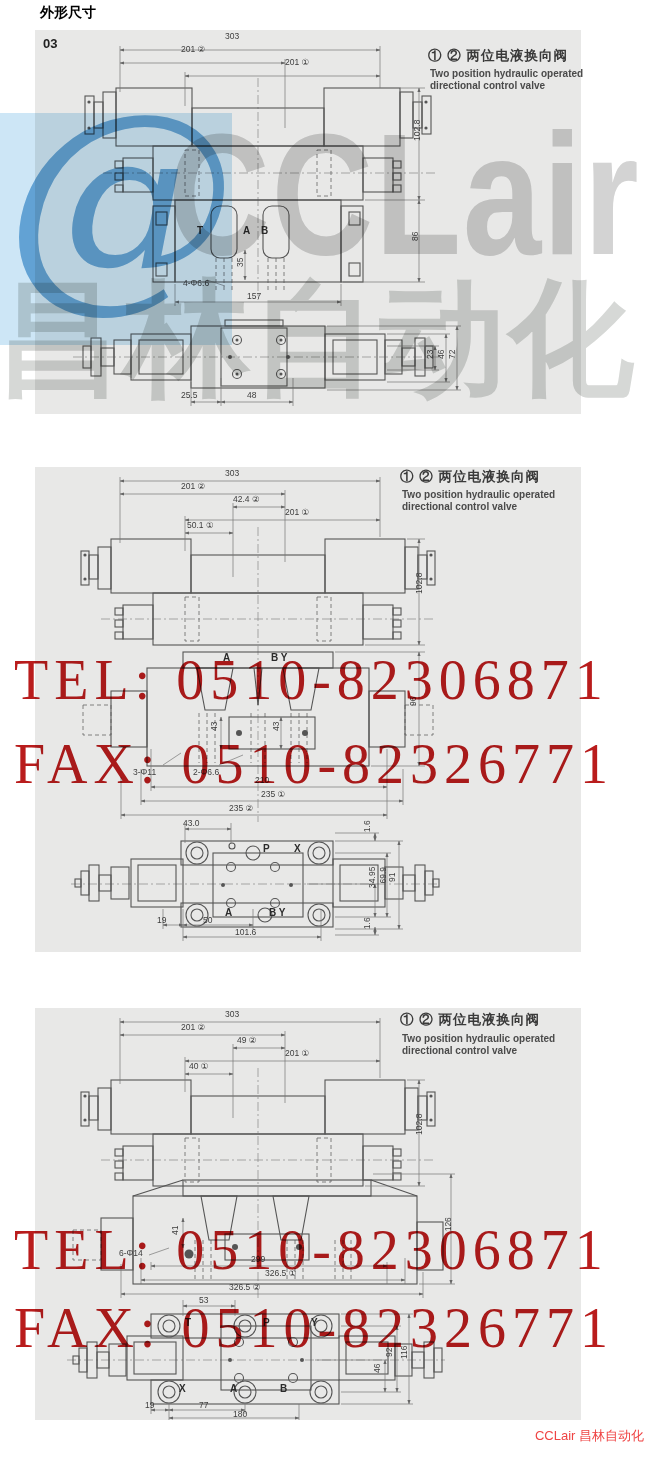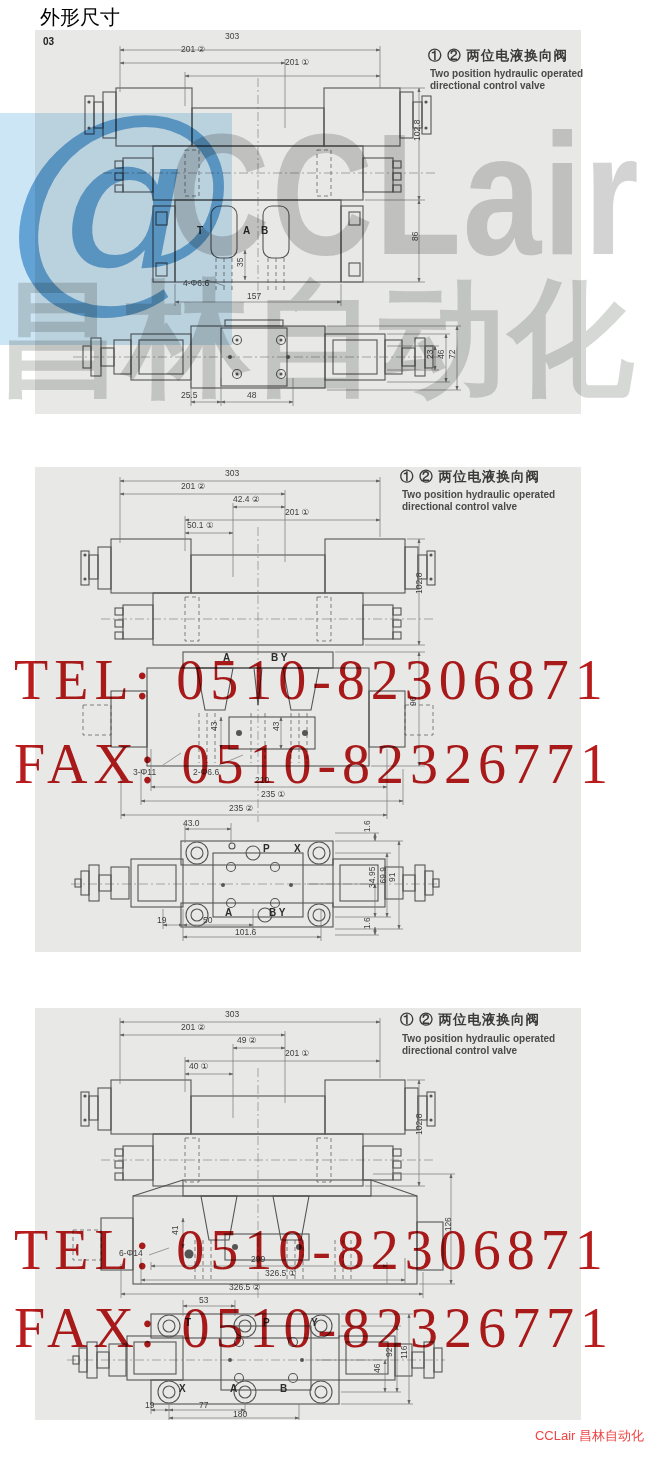--- a/index.html
+++ b/index.html
@@ -1,23 +1,23 @@
 <!DOCTYPE html>
 <html><head>
 <meta charset="utf-8">
 <style>
   html,body{margin:0;padding:0}
   body{width:650px;height:1462px;position:relative;background:#fff;
        font-family:"Liberation Sans",sans-serif;overflow:hidden}
   #page{position:absolute;left:0;top:0;width:650px;height:1462px;overflow:hidden}
-  #hdr{position:absolute;left:40px;top:4px;font-size:20px;font-weight:normal;color:#000}
+  #hdr{position:absolute;left:40px;top:4px;font-size:14px;font-weight:bold;color:#000}
   #ftr{position:absolute;right:6px;top:1427px;font-size:13px;font-weight:normal;color:#ef4444}
   .panel{position:absolute;left:35px;width:546px;background:#e8e8e7}
   .panel svg{position:absolute;left:0;top:0;display:block}
-  .code{position:absolute;left:8px;top:6px;font-size:10px;font-weight:bold;color:#222;font-style:normal}
+  .code{position:absolute;left:8px;top:6px;font-size:13px;font-weight:bold;color:#222;font-style:normal}
   .ttl{position:absolute;font-size:13.5px;font-weight:bold;color:#3a3a3a;letter-spacing:1px;white-space:nowrap}
   .en{position:absolute;font-size:10px;font-weight:bold;color:#4a4a4a;white-space:nowrap}
   .dim{position:absolute;font-size:8.5px;color:#3d3d3d;font-style:normal;white-space:nowrap;line-height:1}
   .port{position:absolute;font-size:10px;font-weight:bold;color:#2b2b2b;font-style:normal;line-height:1}
   .rv{transform:rotate(-90deg);transform-origin:center}
   
   .o{stroke:#555;fill:none;stroke-width:1.1}
   .d{stroke:#777;fill:none;stroke-width:.7}
   .h{stroke:#666;fill:none;stroke-width:.8;stroke-dasharray:4 3}
   .c{stroke:#888;fill:none;stroke-width:.7;stroke-dasharray:9 3 2 3}

